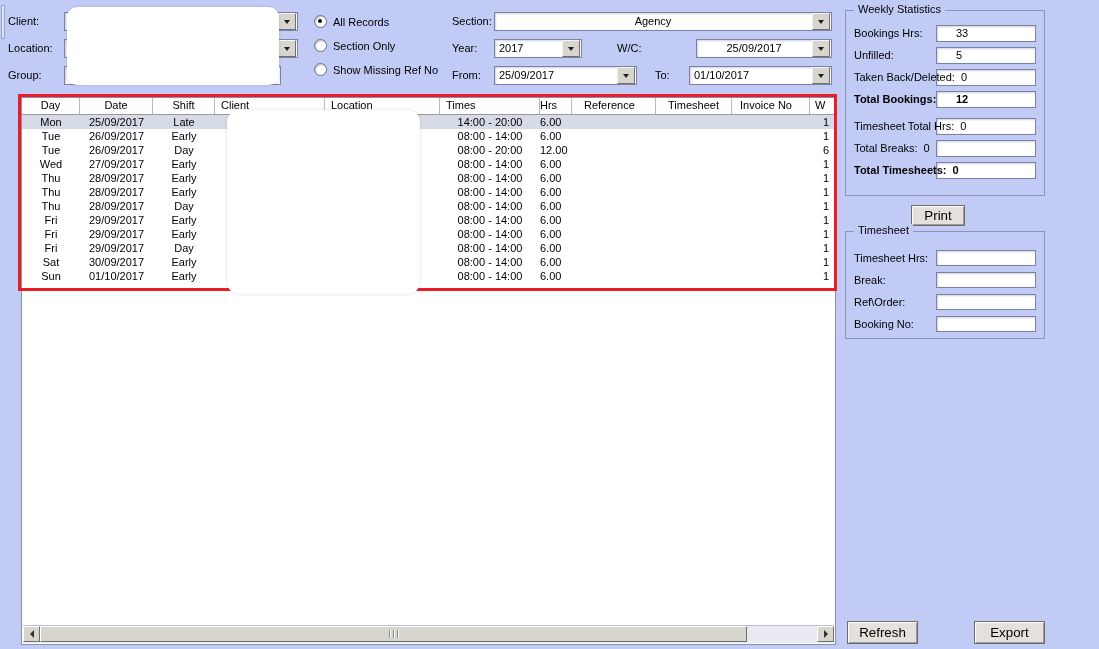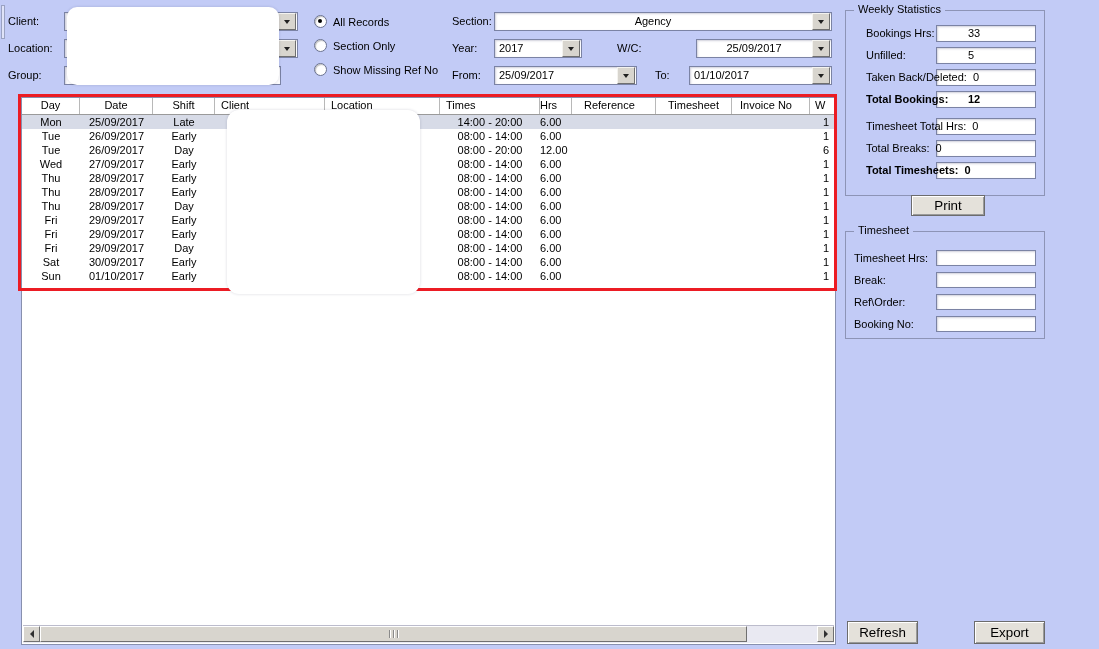--- a/index.html
+++ b/index.html
@@ -69,21 +69,21 @@
     border:3px solid #ec1c24; box-sizing:border-box; z-index:5; pointer-events:none; }
   .redact { position:absolute; background:#fff; z-index:6; box-shadow:0 0 3px rgba(40,40,80,.18); }
   .redact-filters { left:67px; top:7px; width:212px; height:78px; border-radius:10px; }
   .redact-grid { left:227px; top:110px; width:193px; height:184px; border-radius:12px; }
 
   
   .groupbox { position:absolute; border:1px solid #8d94b6; box-sizing:border-box; }
   .legend { position:absolute; top:-8px; left:8px; background:#c2cbf6; padding:0 4px; white-space:nowrap; }
 
   .stats-fields { position:absolute; left:8px; right:8px; top:14px; }
-  .stat-row { position:relative; height:17px; line-height:17px; margin-bottom:5px;margin-left:12px; }
+  .stat-row { position:relative; height:17px; line-height:17px; margin-bottom:5px; }
   .stat-row.gap { margin-top:10px; }
   .stat-row.bold { font-weight:bold; }
   .stat-label, .stat-value { position:relative; z-index:1; }
   .stat-value { margin-left:6px; }
   .stat-value.in-box { position:absolute; left:102px; top:0; margin:0; }
   .field-box { position:absolute; right:0; top:0; width:100px; height:17px; z-index:0; }
 
   .ts-fields { position:absolute; left:8px; right:8px; top:18px; }
   .ts-row { position:relative; height:16px; line-height:16px; margin-bottom:6px; }
   .ts-box { height:16px; }
@@ -375,21 +375,21 @@
         <div class="stat-row"><div class="field-box"></div><span class="stat-label">Bookings Hrs:</span><span class="stat-value in-box">33</span></div>
         <div class="stat-row"><div class="field-box"></div><span class="stat-label">Unfilled:</span><span class="stat-value in-box">5</span></div>
         <div class="stat-row"><div class="field-box"></div><span class="stat-label">Taken Back/Deleted:</span><span class="stat-value">0</span></div>
         <div class="stat-row bold"><div class="field-box"></div><span class="stat-label">Total Bookings:</span><span class="stat-value in-box">12</span></div>
         <div class="stat-row gap"><div class="field-box"></div><span class="stat-label">Timesheet Total Hrs:</span><span class="stat-value">0</span></div>
         <div class="stat-row"><div class="field-box"></div><span class="stat-label">Total Breaks:</span><span class="stat-value">0</span></div>
         <div class="stat-row bold"><div class="field-box"></div><span class="stat-label">Total Timesheets:</span><span class="stat-value">0</span></div>
       </div>
   </div>
 
-  <button class="btn" style="left:911px;top:195px;width:74px;height:21px">Print</button>
+  <button class="btn" style="left:911px;top:205px;width:54px;height:21px">Print</button>
 
   <div class="groupbox" style="left:845px;top:231px;width:200px;height:108px">
     <span class="legend">Timesheet</span>
     <div class="ts-fields">
         <div class="ts-row"><span>Timesheet Hrs:</span><div class="field-box ts-box"></div></div>
         <div class="ts-row"><span>Break:</span><div class="field-box ts-box"></div></div>
         <div class="ts-row"><span>Ref\Order:</span><div class="field-box ts-box"></div></div>
         <div class="ts-row"><span>Booking No:</span><div class="field-box ts-box"></div></div>
       </div>
   </div>

